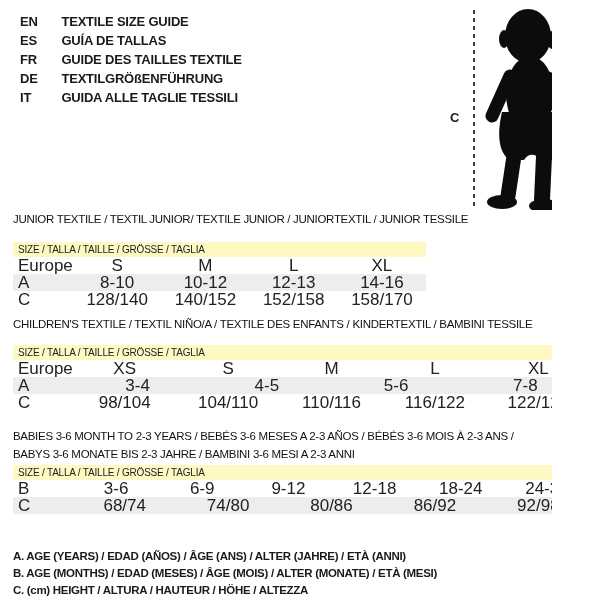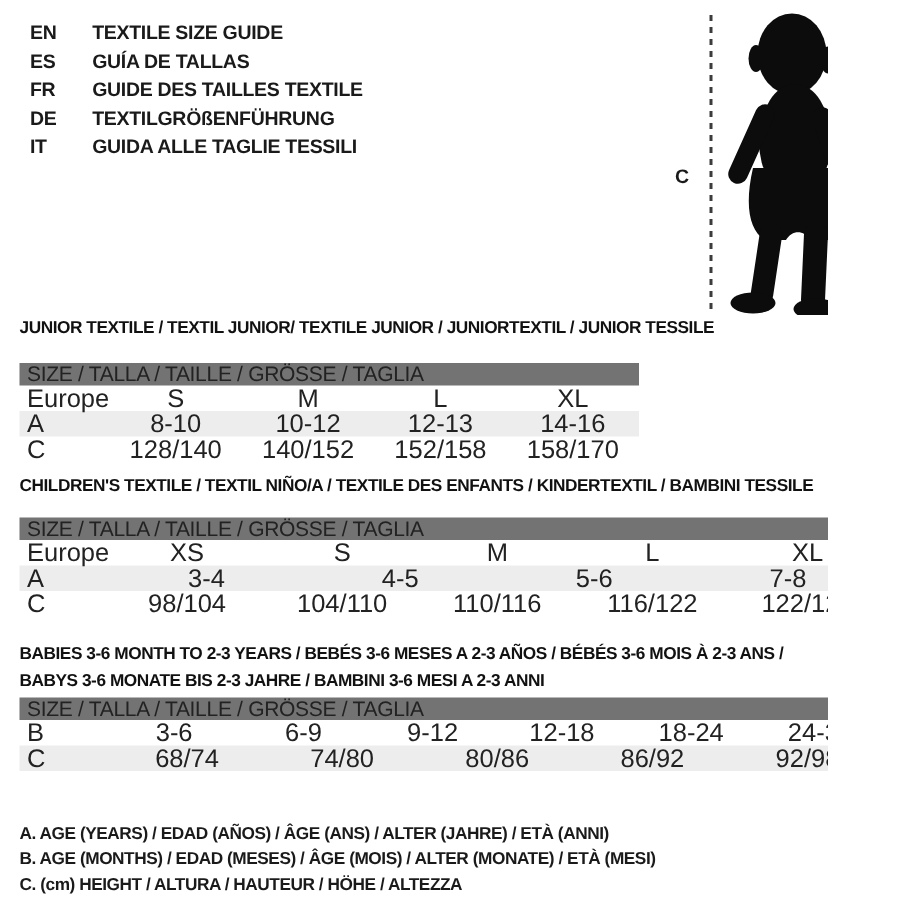--- a/index.html
+++ b/index.html
@@ -10,27 +10,27 @@
   
   .lang-block{position:absolute;top:12px;left:20px;font-size:13px;font-weight:700;letter-spacing:-0.2px;}
   .lang-row{height:19px;line-height:19px;white-space:nowrap;}
   .lang-code{display:inline-block;width:38px;}
   
   .dash-line{position:absolute;left:473px;top:10px;width:2px;height:198px;
     background:repeating-linear-gradient(to bottom,#3c3c3c 0 4px,transparent 4px 8px);}
   .measure-c{position:absolute;left:450px;top:110px;font-size:13px;font-weight:700;}
   .baby-svg{position:absolute;left:484px;top:6px;}
   
-  .sec-title{position:absolute;left:13px;font-size:11.5px;font-weight:700;letter-spacing:-0.3px;white-space:nowrap;color:#111;}
+  .sec-title{position:absolute;left:13px;font-size:11.5px;font-weight:400;letter-spacing:-0.3px;white-space:nowrap;color:#111;}
   .sec-title .line{height:18px;line-height:18px;}
   
   .size-table{position:absolute;left:13px;}
   .w-junior{width:413px;}
   .w-full{width:577px;}
-  .size-bar{height:15px;line-height:15px;background:#737373;font-size:14px;color:#222;padding-left:5px;letter-spacing:-0.2px;}
+  .size-bar{height:15px;line-height:15px;background:#fef9c3;font-size:10px;color:#222;padding-left:5px;letter-spacing:-0.2px;}
   .trow{display:flex;height:17px;line-height:17px;font-size:17px;color:#222;}
   .trow.alt{background:#ededed;}
   .tlabel{width:60px;padding-left:5px;box-sizing:border-box;}
   .tcell{flex:1;text-align:center;}
   
   .footnotes{position:absolute;left:13px;top:537px;font-size:11.5px;font-weight:700;letter-spacing:-0.3px;margin-top:11px;}
   .footnotes div{height:17px;line-height:17px;white-space:nowrap;}
 </style>
 </head>
 <body>

